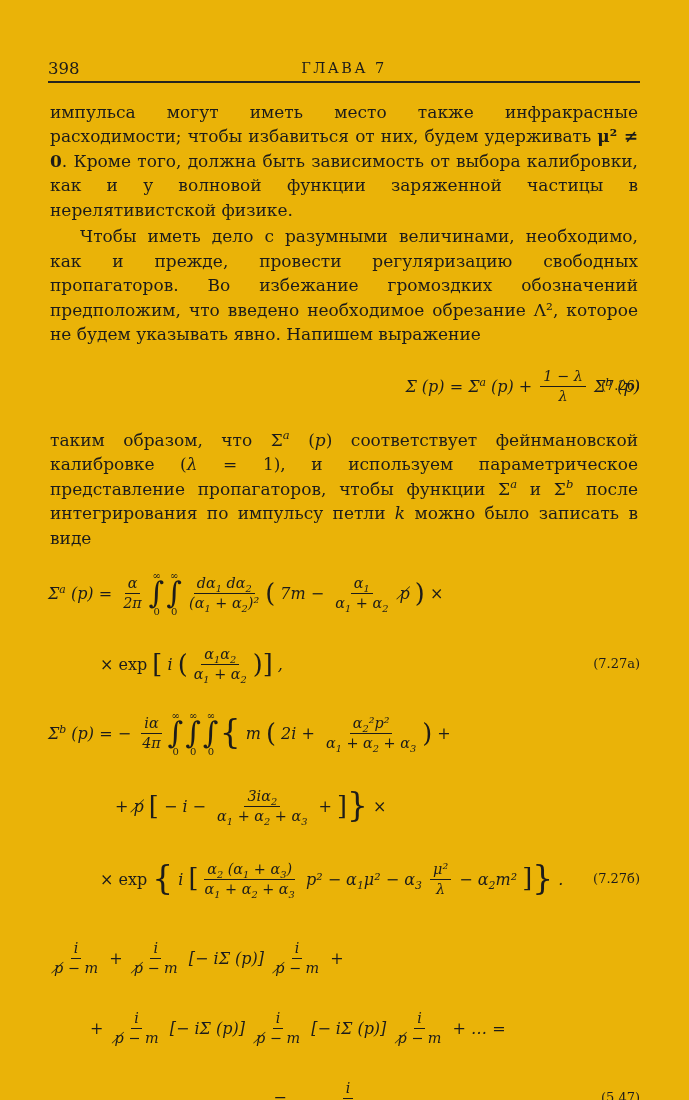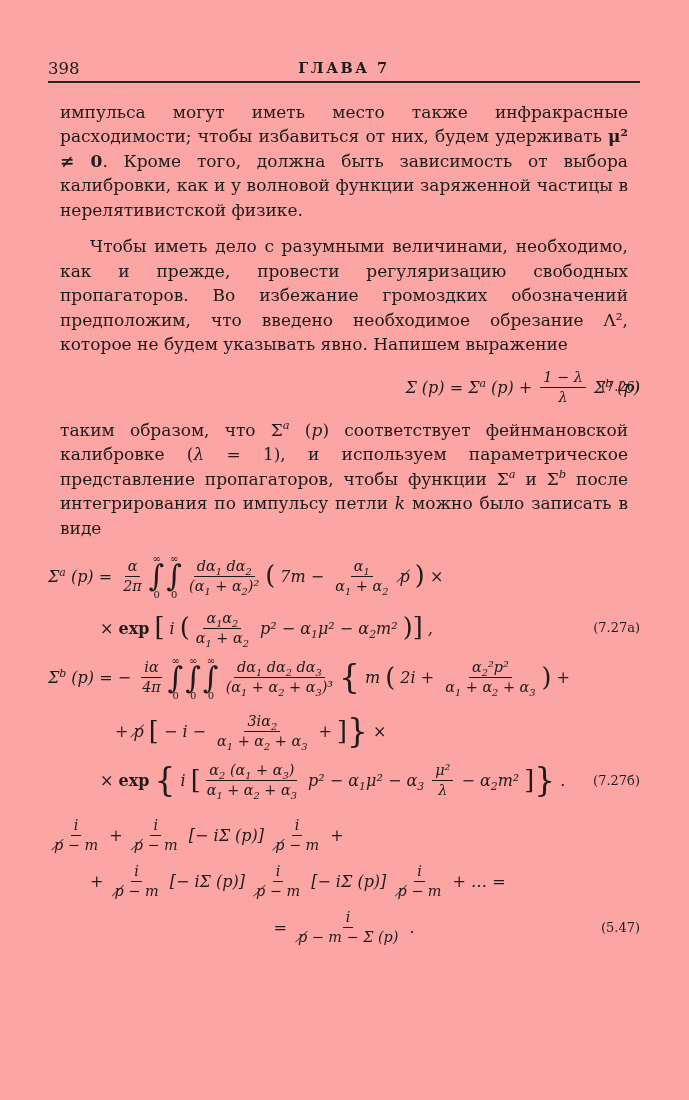--- a/index.html
+++ b/index.html
@@ -3,48 +3,48 @@
 <meta charset="utf-8">
 <style>
   html,body{margin:0;padding:0;}
   body{background:#e9e8e3;font-family:"DejaVu Serif", serif;}
   .page{
     position:relative;
     width:689px;height:1100px;
     box-sizing:border-box;
     margin:0 auto;
     padding:56px 49px 0 48px;
-    background:#fca5a5;
+    background:#eab308;
     color:#1d1c1a;
     font-size:17px;
     line-height:1.44;
     overflow:hidden;
   }
   
   .header{position:relative;height:22px;}
   .pagenum{font-size:16.5px;}
   .chapter{
     position:absolute;left:0;right:0;top:2px;
-    text-align:center;font-size:14.5px;letter-spacing:2.5px;font-weight:bold;
+    text-align:center;font-size:14.5px;letter-spacing:2.5px;font-weight:normal;
   }
   .rule{border-top:2.5px solid #26251f;margin-top:3px;margin-bottom:17px;}
   
-  .para{margin:12px;text-align:justify;}
+  .para{margin:2px;text-align:justify;}
   .para.indent{text-indent:30px;}
   .it{font-style:italic;}
   .b{font-weight:bold;}
   sup,sub{font-size:0.68em;line-height:0;}
   
   .formula{font-style:italic;font-size:16px;}
-  .rm{font-style:normal;font-weight:bold;}
+  .rm{font-style:normal;}
   .fline{display:flex;align-items:center;position:relative;margin:7px 0;}
   .mrun{white-space:pre;}
   .frac{
     display:inline-flex;flex-direction:column;align-items:center;
-    text-align:center;font-size:0.9em;line-height:1.18;margin:0 3px;font-style:italic;
+    text-align:center;font-size:0.9em;line-height:1.18;margin:12px 3px;font-style:italic;
   }
   .fnum{display:block;padding:0 3px 1px;border-bottom:1px solid currentColor;white-space:pre;}
   .fden{display:block;padding:1px 3px 0;white-space:pre;}
   .integral{display:inline-flex;flex-direction:column;align-items:center;margin:0 1px;}
   .isign{font-size:30px;line-height:0.82;font-style:normal;}
   .ilim{font-size:10px;line-height:1.1;font-style:normal;}
   .big{font-style:normal;line-height:0.85;font-weight:400;}
   .big.s2{font-size:1.6em;}
   .big.s3{font-size:2.05em;}
   .eqnum{
@@ -124,21 +124,20 @@
       </div>
       <div class="fline line2">
         <span class="mrun"><span>× </span><span class="rm">exp</span><span> </span></span>
         <span class="big s2">[</span>
         <span class="mrun"><span> i </span></span>
         <span class="big s2">(</span>
         <span class="frac">
           <span class="fnum"><span>α</span><sub class="msub">1</sub><span>α</span><sub class="msub">2</sub></span>
           <span class="fden"><span>α</span><sub class="msub">1</sub><span> + α</span><sub class="msub">2</sub></span>
         </span>
-        <span class="mrun"><span> p² − α</span><sub class="msub">1</sub><span>μ² − α</span><sub class="msub">2</sub><span>m² </span></span>
         <span class="big s2">)</span>
         <span class="big s2">]</span>
         <span class="mrun"><span> ,</span></span>
         <span class="eqnum">(7.27a)</span>
       </div>
     </div>
   <div class="formula eq727b">
       <div class="fline line1">
         <span class="mrun"><span>Σ</span><sup class="msup">b</sup><span> (p) = − </span></span>
         <span class="frac">
@@ -152,24 +151,20 @@
         </span>
         <span class="integral">
           <span class="ilim">∞</span>
           <span class="isign">∫</span>
           <span class="ilim">0</span>
         </span>
         <span class="integral">
           <span class="ilim">∞</span>
           <span class="isign">∫</span>
           <span class="ilim">0</span>
-        </span>
-        <span class="frac">
-          <span class="fnum"><span>dα</span><sub class="msub">1</sub><span> dα</span><sub class="msub">2</sub><span> dα</span><sub class="msub">3</sub></span>
-          <span class="fden"><span>(α</span><sub class="msub">1</sub><span> + α</span><sub class="msub">2</sub><span> + α</span><sub class="msub">3</sub><span>)³</span></span>
         </span>
         <span class="big s3">{</span>
         <span class="mrun"><span> m </span></span>
         <span class="big s2">(</span>
         <span class="mrun"><span> 2i + </span></span>
         <span class="frac">
           <span class="fnum"><span>α</span><sub class="msub">2</sub><span>²p²</span></span>
           <span class="fden"><span>α</span><sub class="msub">1</sub><span> + α</span><sub class="msub">2</sub><span> + α</span><sub class="msub">3</sub></span>
         </span>
         <span class="big s2">)</span>

